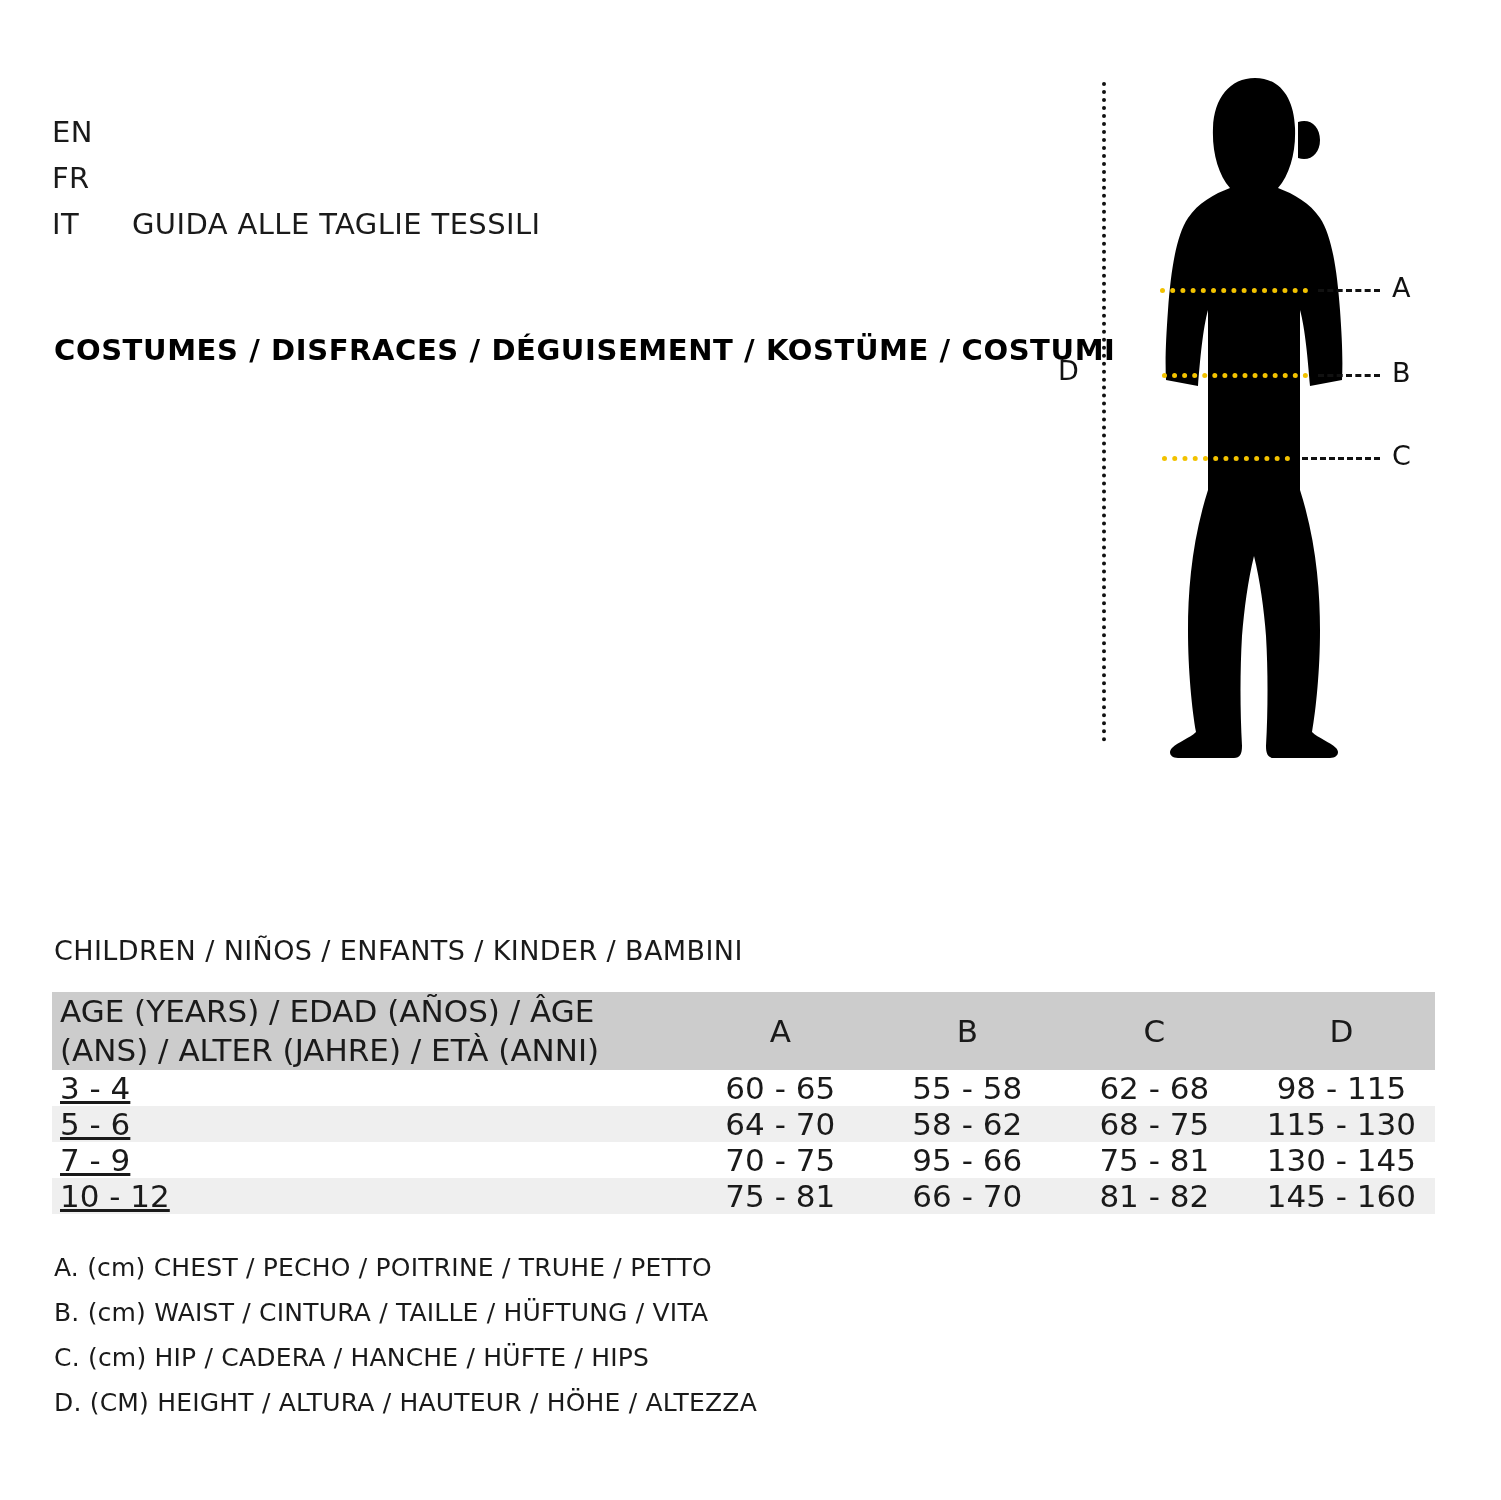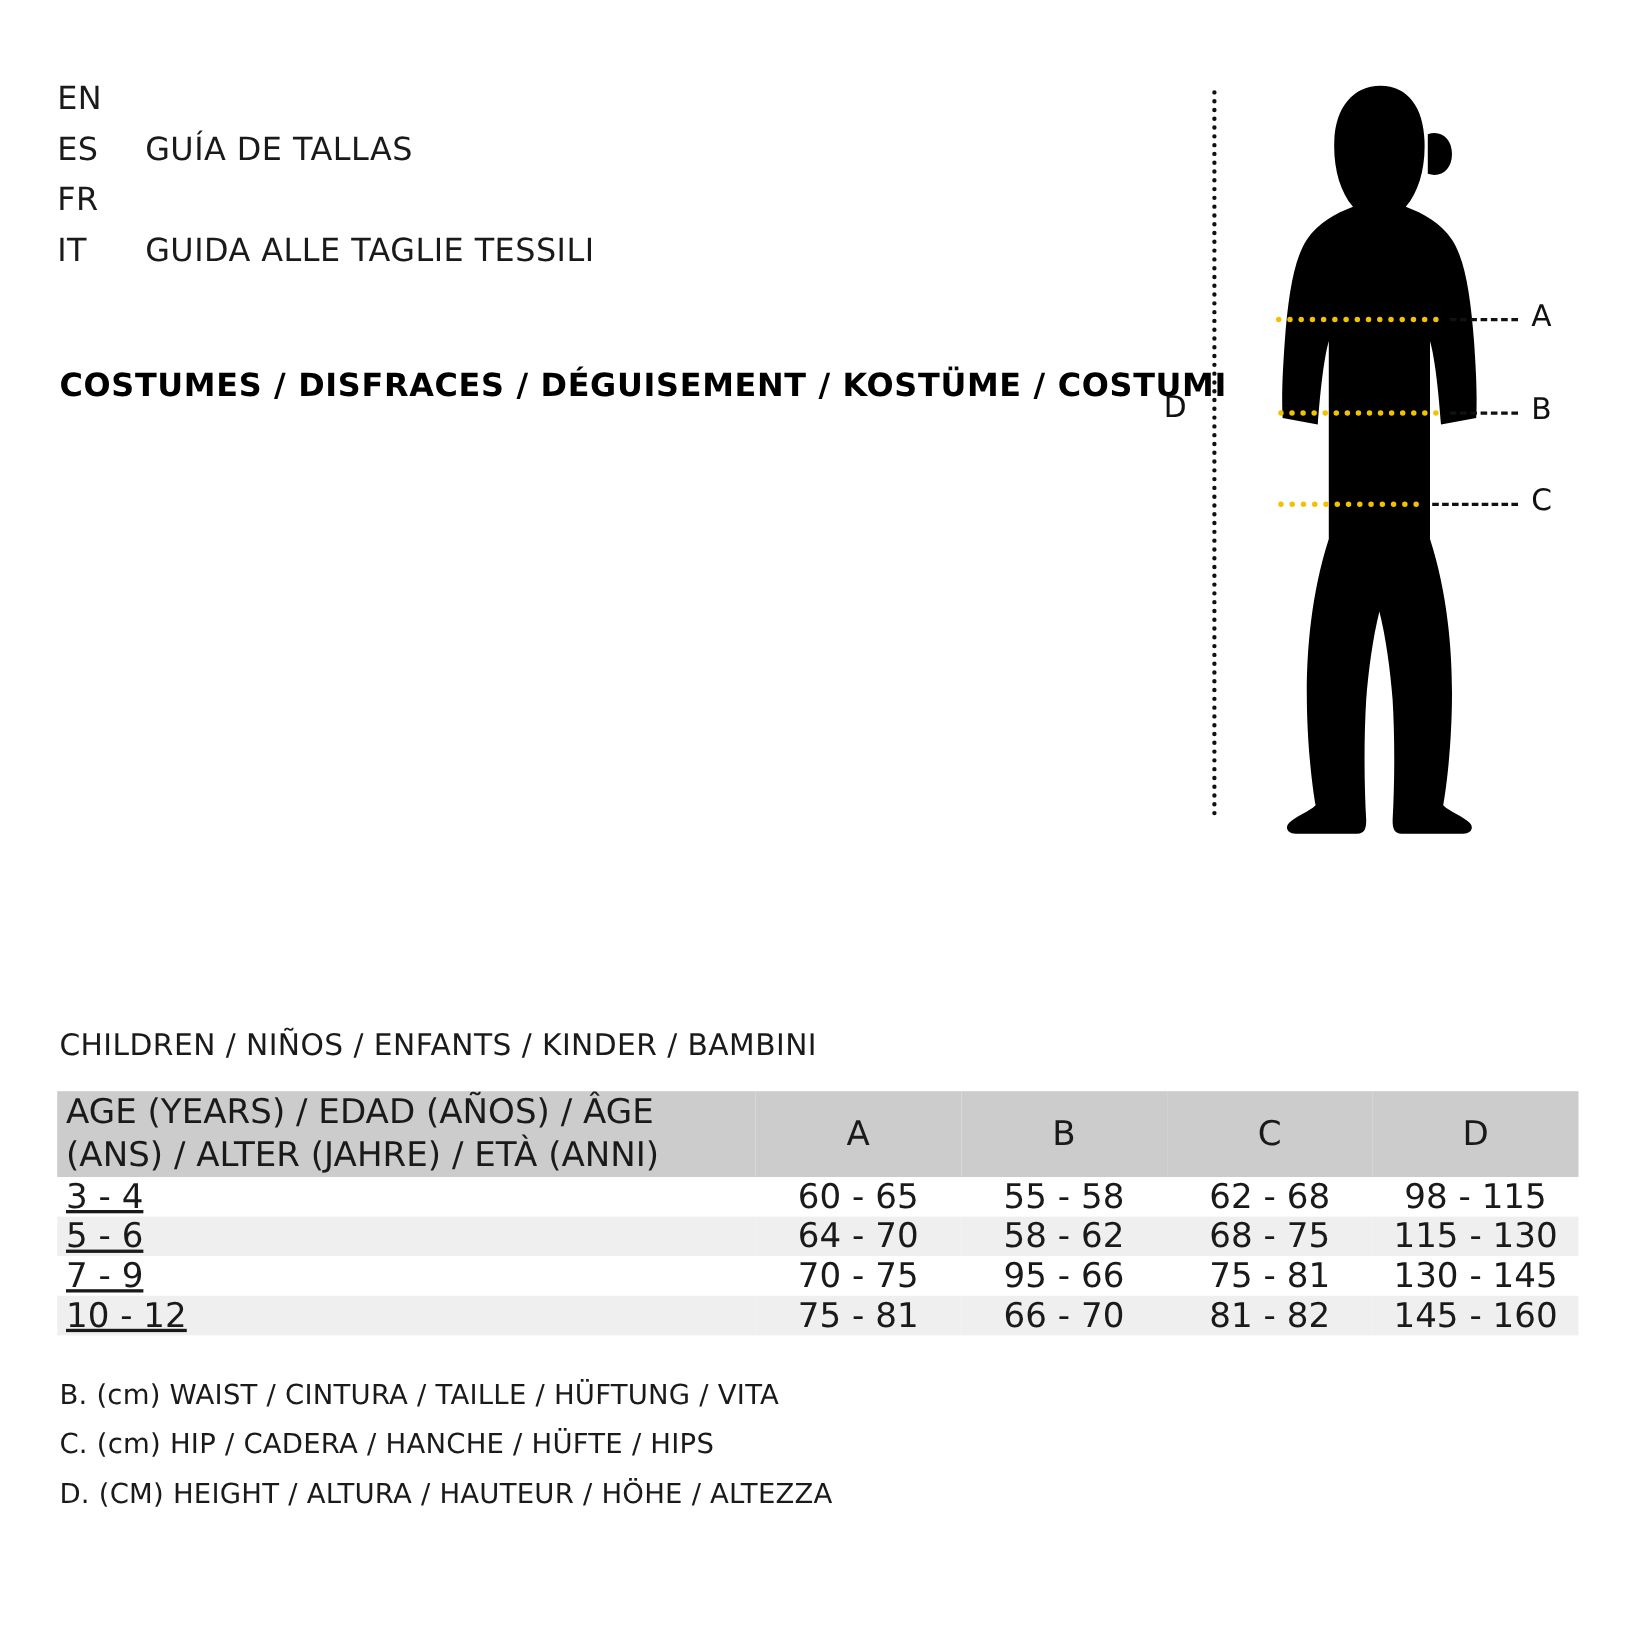--- a/index.html
+++ b/index.html
@@ -27,20 +27,21 @@
     display: flex;
     align-items: baseline;
     height: 46px;
     font-size: 29px;
     letter-spacing: 0.4px;
     color: #1a1a1a;
   }
   .lang-code {
     width: 80px;
     flex: 0 0 80px;
+    margin-top: 43px;
   }
   .lang-text {
     flex: 1 1 auto;
   }
 
   .costumes-line {
     position: absolute;
     left: 54px;
     top: 333px;
     font-size: 29px;
@@ -161,24 +162,20 @@
     height: 45px;
     letter-spacing: 0.2px;
   }
 </style>
 </head>
 <body>
 
 <div class="lang-block">
   <div class="lang-row">
     <span class="lang-code">EN</span>
-  </div>
-  <div class="lang-row">
-    <span class="lang-code">ES</span>
-    <span class="lang-text">GUÍA DE TALLAS</span>
   </div>
   <div class="lang-row">
     <span class="lang-code">FR</span>
   </div>
   <div class="lang-row">
     <span class="lang-code">IT</span>
     <span class="lang-text">GUIDA ALLE TAGLIE TESSILI</span>
   </div>
 </div>
 
@@ -288,16 +285,17 @@
       <td class="cell-age">10 - 12</td>
       <td>75 - 81</td>
       <td>66 - 70</td>
       <td>81 - 82</td>
       <td>145 - 160</td>
     </tr>
   </tbody>
 </table>
 
 <div class="legend">
+  <div class="legend-row">A. (cm) CHEST / PECHO / POITRINE / TRUHE / PETTO</div>
   <div class="legend-row">B. (cm) WAIST / CINTURA / TAILLE / HÜFTUNG / VITA</div>
   <div class="legend-row">C. (cm) HIP / CADERA / HANCHE / HÜFTE / HIPS</div>
   <div class="legend-row">D. (CM) HEIGHT / ALTURA / HAUTEUR / HÖHE / ALTEZZA</div>
 </div>
 
 </body></html>

